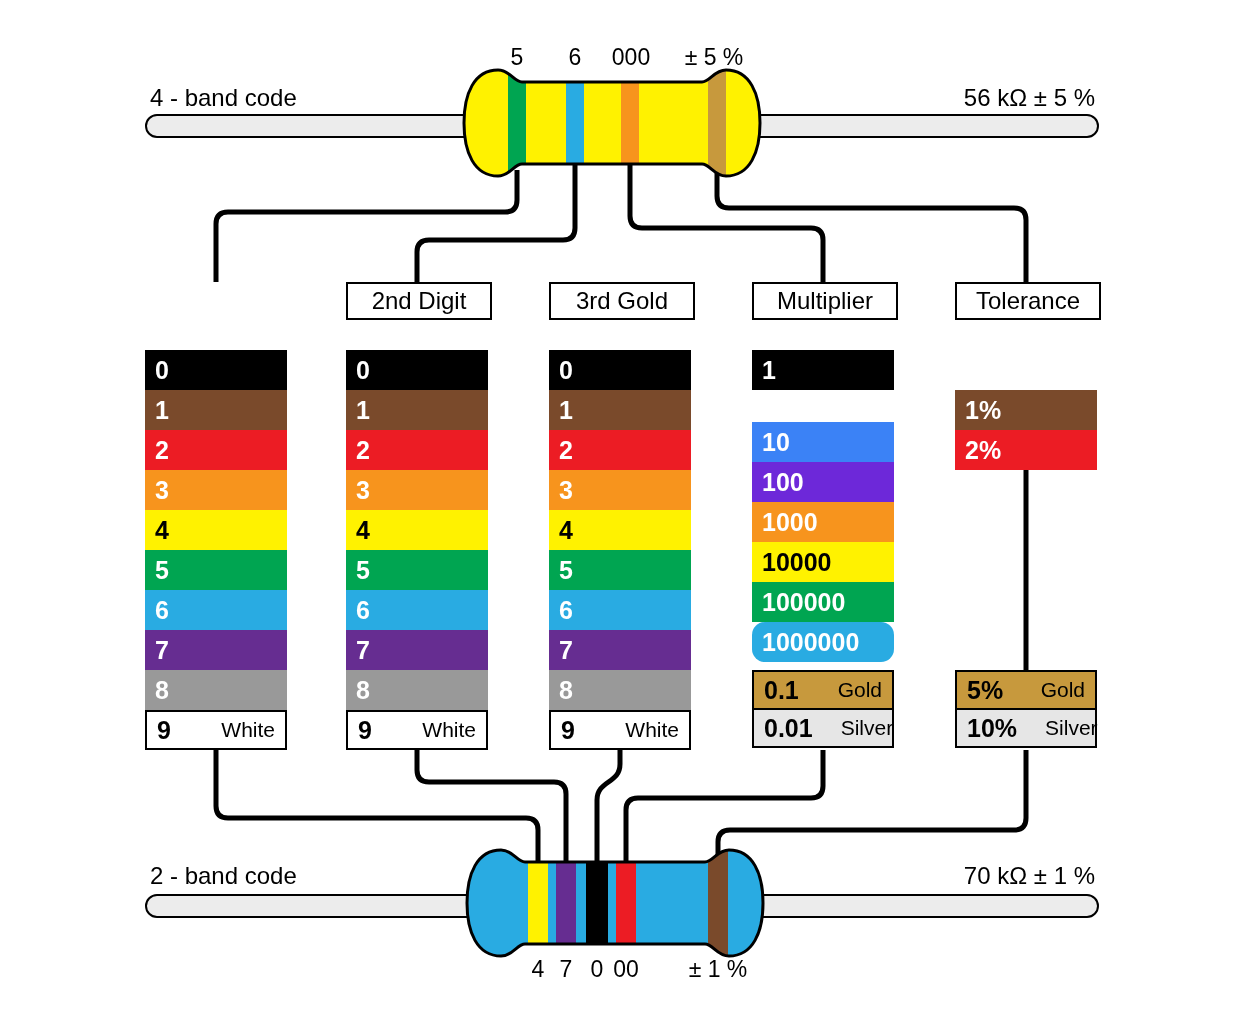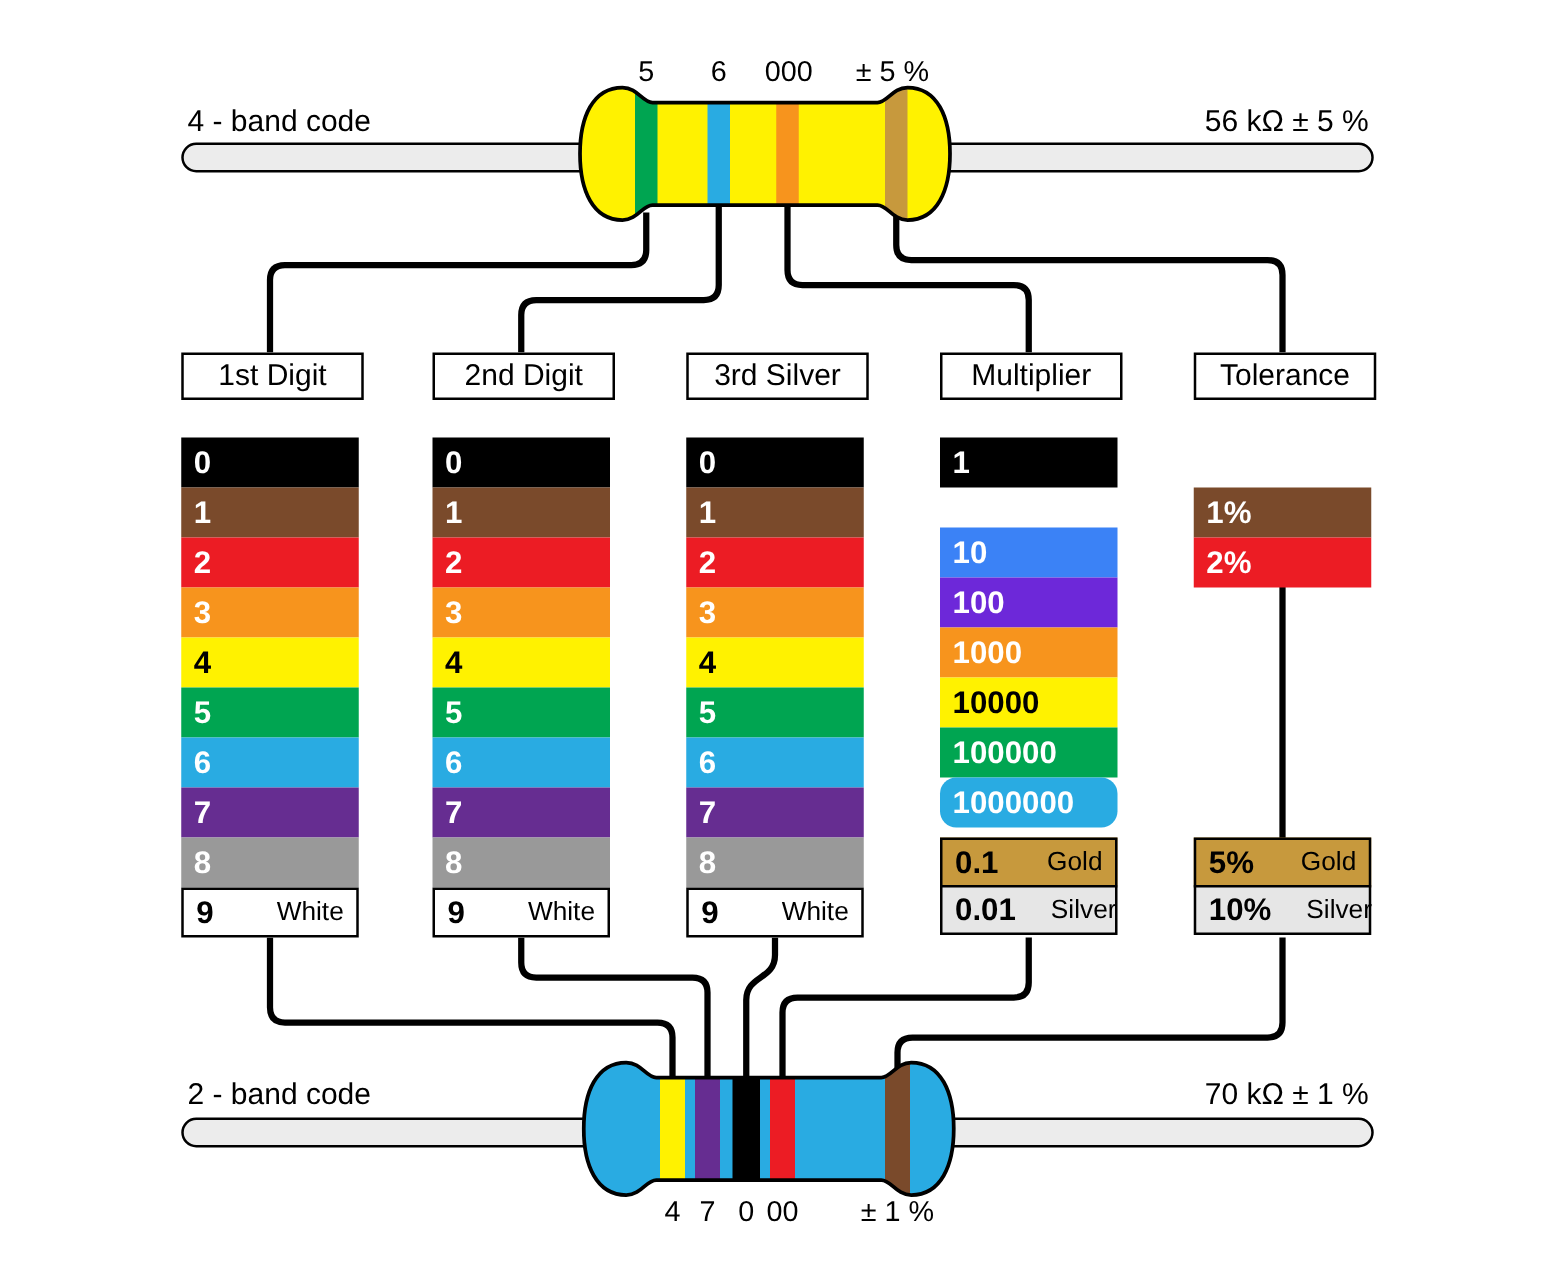--- a/index.html
+++ b/index.html
@@ -104,23 +104,22 @@
   <div class="ann" style="left:714px; top:44px">± 5 %</div>
 
   <div class="lbl" style="left:150px; top:862px">2 - band code</div>
   <div class="lbl right" style="right:145px; top:862px">70 kΩ ± 1 %</div>
   <div class="ann" style="left:538px; top:956px">4</div>
   <div class="ann" style="left:566px; top:956px">7</div>
   <div class="ann" style="left:597px; top:956px">0</div>
   <div class="ann" style="left:626px; top:956px">00</div>
   <div class="ann" style="left:718px; top:956px">± 1 %</div>
 
-  <div class="hdr" style="left:145px">1st Digit</div>
   <div class="hdr" style="left:346px">2nd Digit</div>
-  <div class="hdr" style="left:549px">3rd Silver</div>
+  <div class="hdr" style="left:549px">3rd Gold</div>
   <div class="hdr" style="left:752px">Multiplier</div>
   <div class="hdr" style="left:955px">Tolerance</div>
 
   <div class="col" style="left:145px">
     <div class="row" style="background-color: rgb(0, 0, 0);">
         <span>0</span>
       </div>
     <div class="row" style="background-color: rgb(122, 74, 43);">
         <span>1</span>
       </div>

